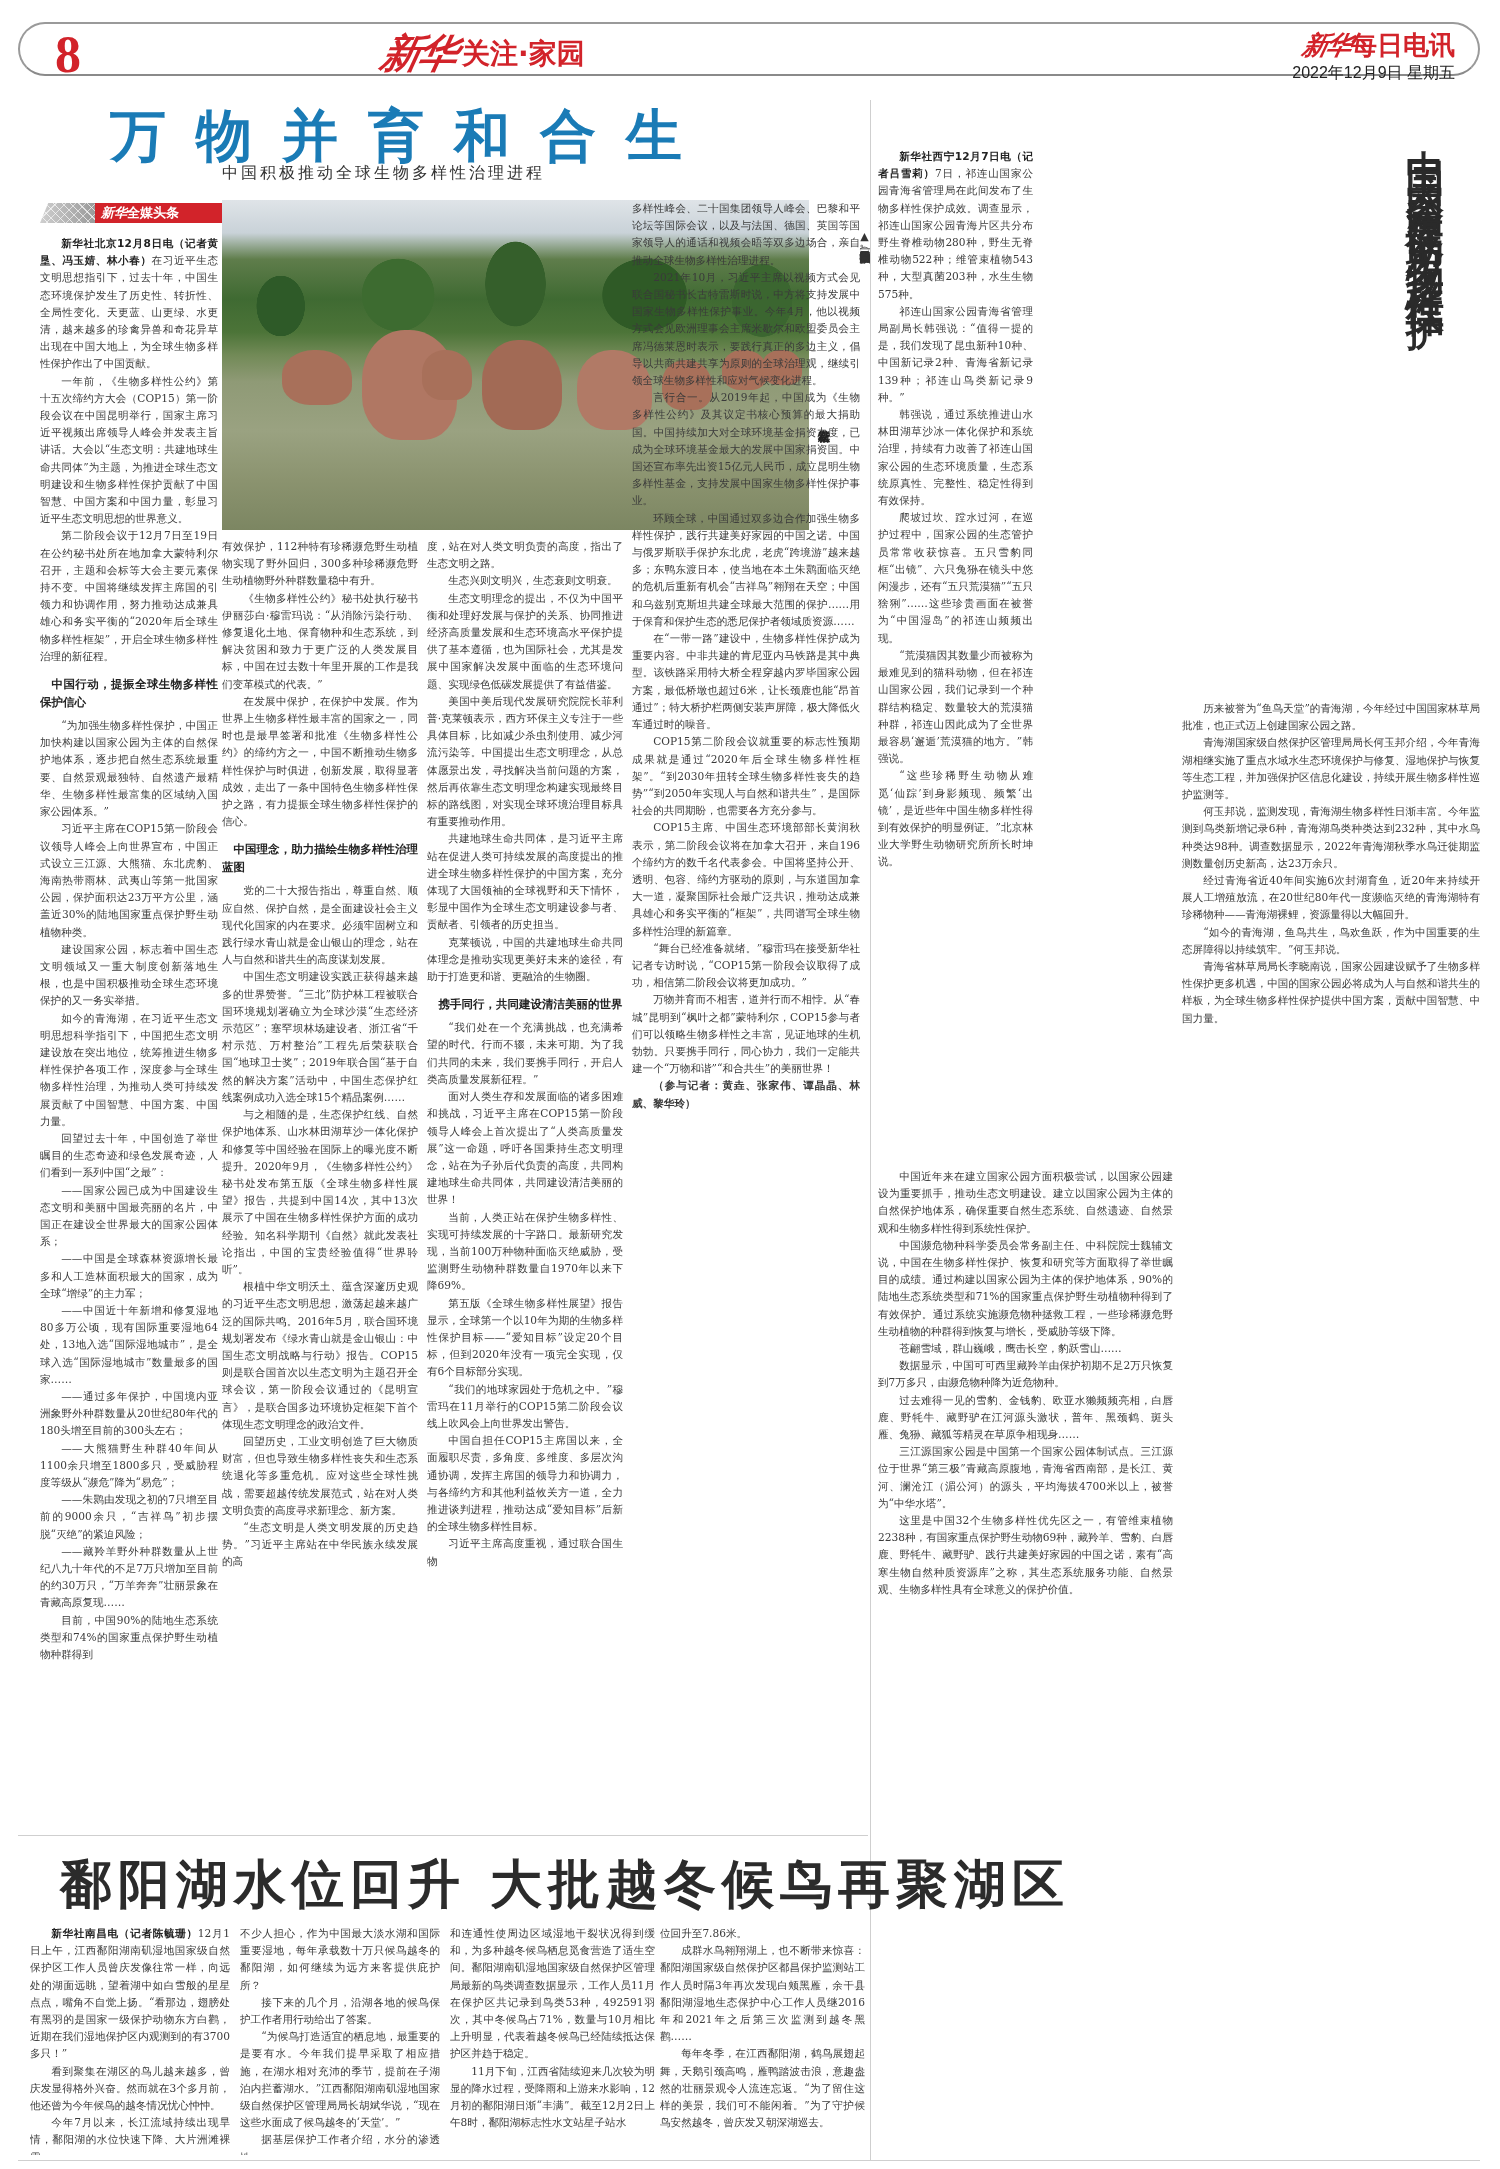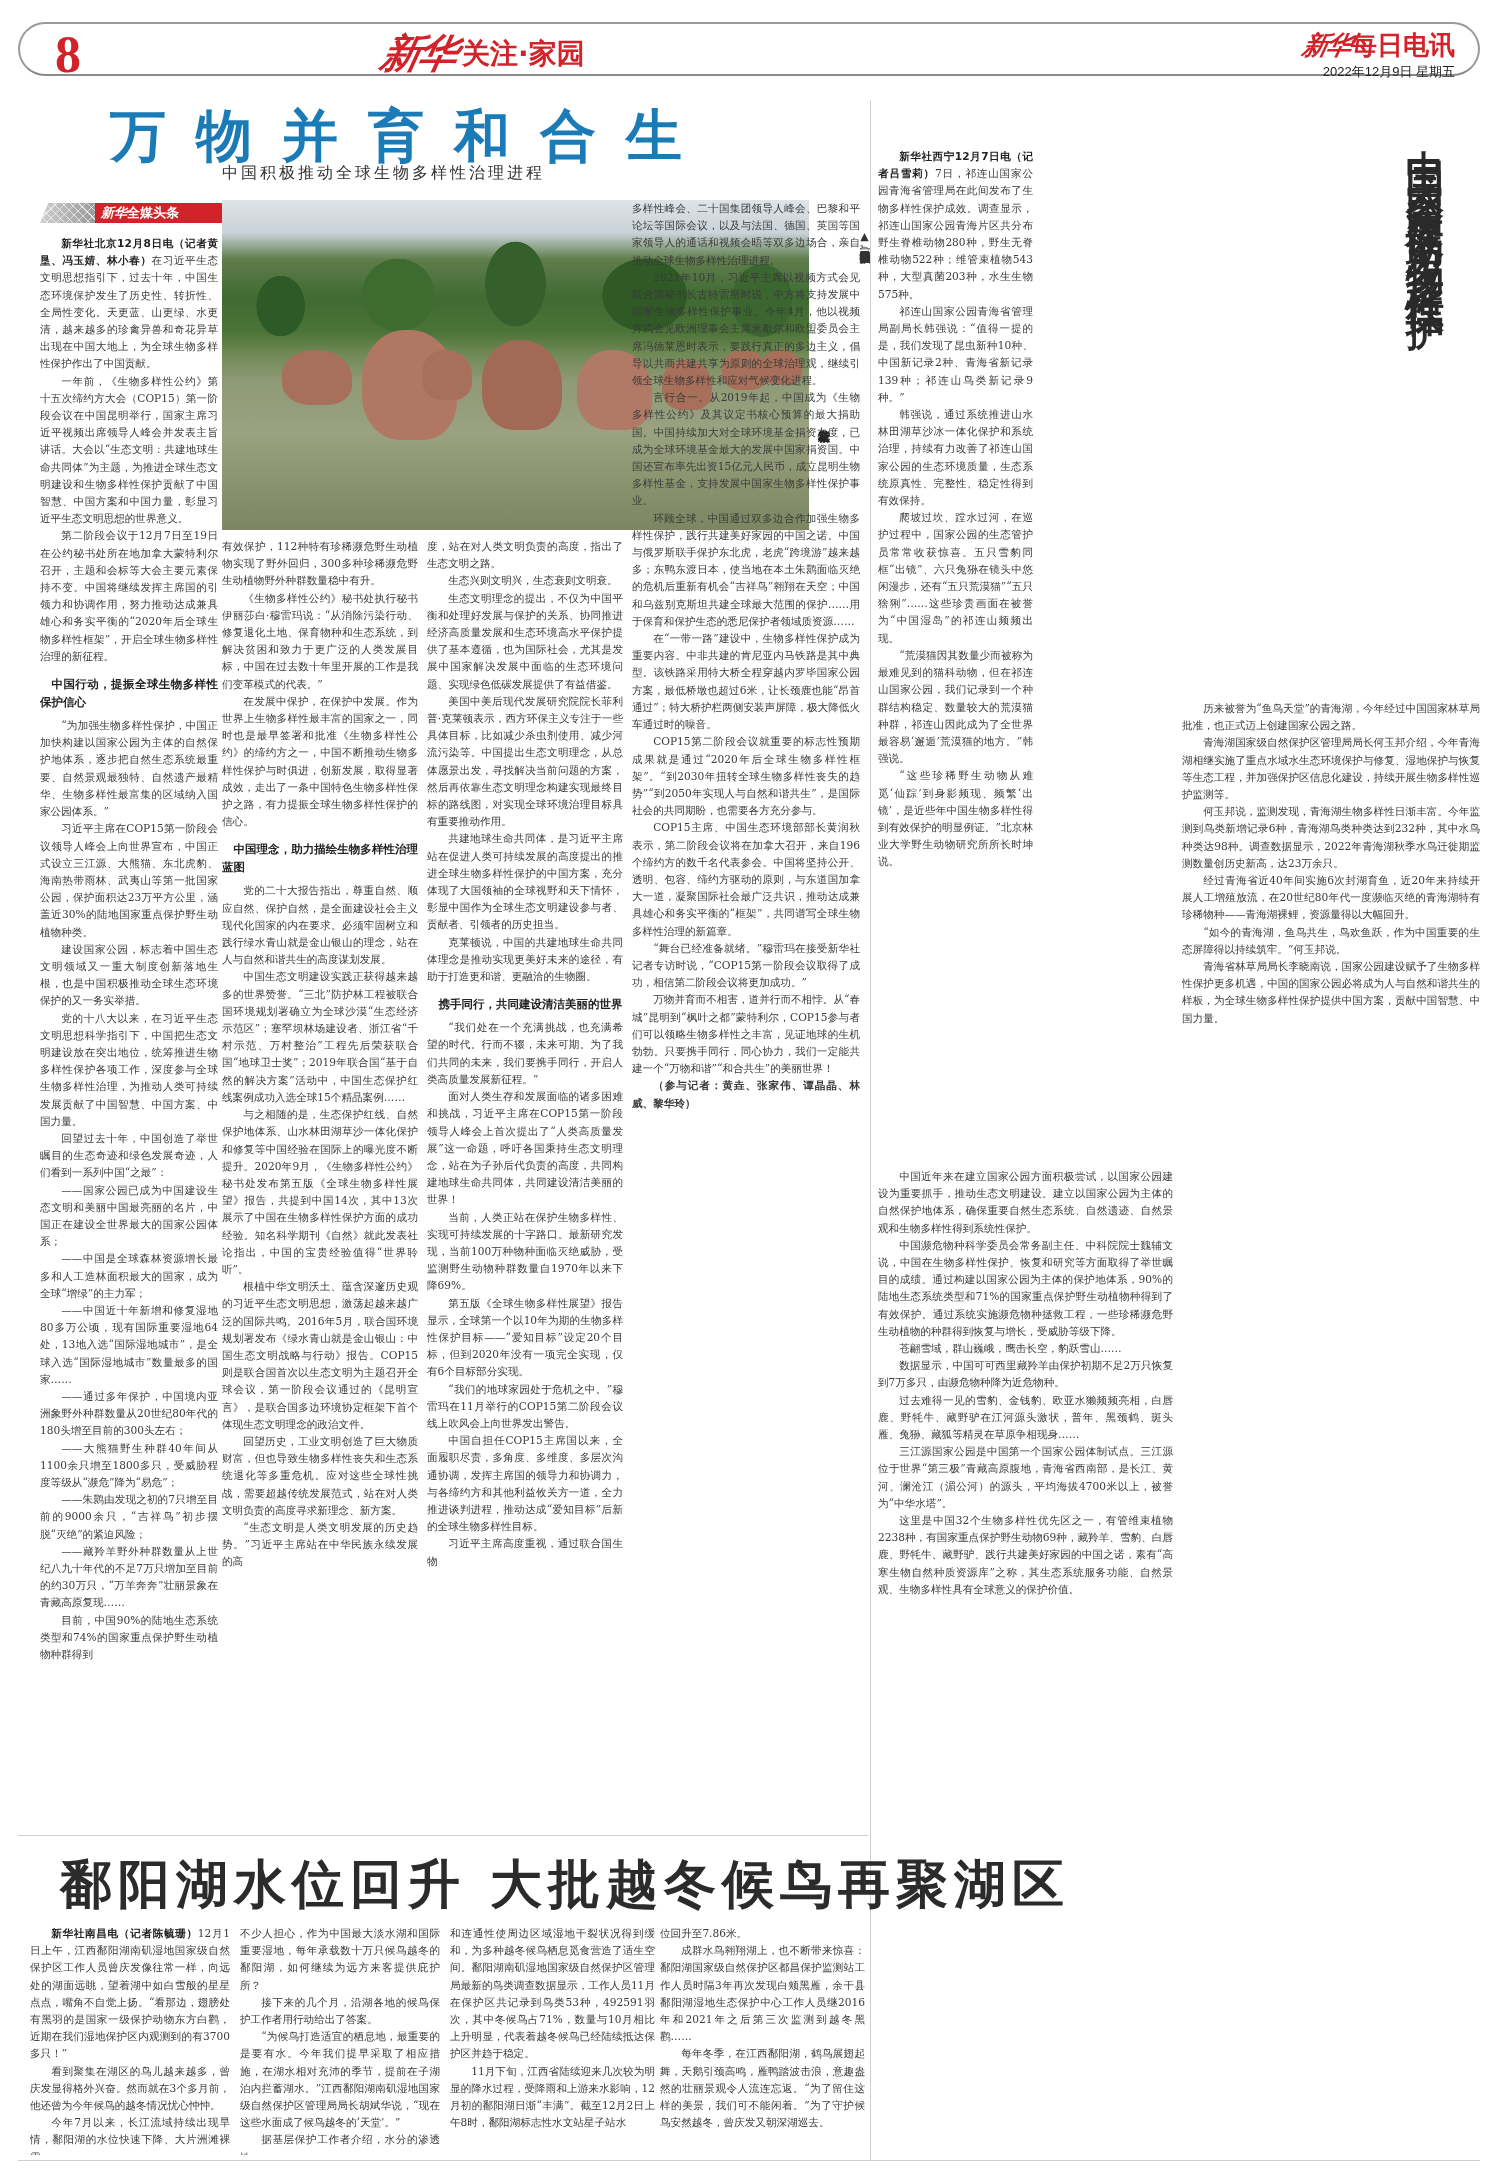--- a/index.html
+++ b/index.html
@@ -12,21 +12,21 @@
     border-bottom-color: #8a8a8a;
   }
   .page-number { position: absolute; left: 55px; top: 28px; font-family: "Liberation Serif", serif; font-size: 52px; font-weight: bold; color: #d2232a; line-height: 54px; }
   .masthead { position: absolute; left: 382px; top: 28px; display: flex; align-items: flex-end; }
   .brand-script { font-family: "DejaVu Serif", serif; font-style: italic; font-weight: bold; font-size: 40px; color: #d2232a; letter-spacing: -4px; line-height: 50px; transform: skewX(-12deg); }
   .section-title { font-family: "DejaVu Sans", sans-serif; font-weight: bold; font-size: 28px; color: #d2232a; margin-left: 8px; line-height: 48px; }
   .brand-right { position: absolute; right: 45px; top: 28px; text-align: right; }
   .brand-right .logo { display: flex; justify-content: flex-end; align-items: baseline; }
   .brand-right .logo .script { font-family: "DejaVu Serif", serif; font-style: italic; font-weight: bold; color: #d2232a; font-size: 26px; transform: skewX(-12deg); letter-spacing: -3px; }
   .brand-right .logo .name { font-family: "DejaVu Serif", serif; font-weight: bold; color: #d2232a; font-size: 26px; margin-left: 2px; }
-  .brand-right .date { font-family: "Liberation Sans", sans-serif; font-size: 13px; color: #222; margin-top: 0px; }
+  .brand-right .date { font-family: "Liberation Sans", sans-serif; font-size: 16px; color: #222; margin-top: 0px; }
 
   .main-headline { position: absolute; left: 110px; top: 100px; width: 620px; font-family: "DejaVu Serif", serif; font-weight: bold; font-size: 56px; color: #1a7bb6; letter-spacing: 30px; white-space: nowrap; line-height: 70px; }
   .main-subhead { position: absolute; left: 222px; top: 163px; font-family: Liberation Sans, sans-serif; font-size: 16px; color: #333; letter-spacing: 3px; }
 
   .tag-banner { position: absolute; left: 40px; top: 206px; width: 185px; height: 17px; display: flex; align-items: flex-end; }
   .tag-banner .net { width: 55px; height: 20px; background: linear-gradient(90deg,#cfcfcf,#9a9a9a); clip-path: polygon(15% 0,100% 0,100% 100%,0 100%); position: relative; }
   .tag-banner .net::after { content:""; position:absolute; inset:0; background: repeating-linear-gradient(45deg, transparent 0 5px, rgba(255,255,255,.7) 5px 6px), repeating-linear-gradient(-45deg, transparent 0 6px, rgba(255,255,255,.6) 6px 7px); }
   .tag-banner .label { flex: 1; background: #d2232a; color: #fff; font-family: "DejaVu Sans", sans-serif; font-weight: bold; font-size: 13px; line-height: 20px; padding-left: 6px; white-space: nowrap; }
   .tag-banner .label .s { font-family: "DejaVu Serif", serif; font-style: italic; }
 
@@ -97,21 +97,21 @@
 <div style="position:absolute;left:815px;top:420px;writing-mode:vertical-rl;font-family:'DejaVu Sans',sans-serif;font-weight:bold;font-size:12px;color:#222;">新华社发</div>
 
 <div class="col" id="mc0" style="left:40px;top:235px;width:178px;height:1580px;">
     <p><span class="lead">新华社北京12月8日电（记者黄垦、冯玉婧、林小春）</span><span>在习近平生态文明思想指引下，过去十年，中国生态环境保护发生了历史性、转折性、全局性变化。天更蓝、山更绿、水更清，越来越多的珍禽异兽和奇花异草出现在中国大地上，为全球生物多样性保护作出了中国贡献。</span></p>
     <p><span>一年前，《生物多样性公约》第十五次缔约方大会（COP15）第一阶段会议在中国昆明举行，国家主席习近平视频出席领导人峰会并发表主旨讲话。大会以“生态文明：共建地球生命共同体”为主题，为推进全球生态文明建设和生物多样性保护贡献了中国智慧、中国方案和中国力量，彰显习近平生态文明思想的世界意义。</span></p>
     <p><span>第二阶段会议于12月7日至19日在公约秘书处所在地加拿大蒙特利尔召开，主题和会标等大会主要元素保持不变。中国将继续发挥主席国的引领力和协调作用，努力推动达成兼具雄心和务实平衡的“2020年后全球生物多样性框架”，开启全球生物多样性治理的新征程。</span></p>
     <h3>中国行动，提振全球生物多样性保护信心</h3>
     <p><span>“为加强生物多样性保护，中国正加快构建以国家公园为主体的自然保护地体系，逐步把自然生态系统最重要、自然景观最独特、自然遗产最精华、生物多样性最富集的区域纳入国家公园体系。”</span></p>
     <p><span>习近平主席在COP15第一阶段会议领导人峰会上向世界宣布，中国正式设立三江源、大熊猫、东北虎豹、海南热带雨林、武夷山等第一批国家公园，保护面积达23万平方公里，涵盖近30%的陆地国家重点保护野生动植物种类。</span></p>
     <p><span>建设国家公园，标志着中国生态文明领域又一重大制度创新落地生根，也是中国积极推动全球生态环境保护的又一务实举措。</span></p>
-    <p><span>党的十八大以来，在习近平生态文明思想科学指引下，中国把生态文明建设放在突出地位，统筹推进生物多样性保护各项工作，深度参与全球生物多样性治理，为推动人类可持续发展贡献了中国智慧、中国方案、中国力量。</span></p>
+    <p><span>如今的青海湖，在习近平生态文明思想科学指引下，中国把生态文明建设放在突出地位，统筹推进生物多样性保护各项工作，深度参与全球生物多样性治理，为推动人类可持续发展贡献了中国智慧、中国方案、中国力量。</span></p>
     <p><span>回望过去十年，中国创造了举世瞩目的生态奇迹和绿色发展奇迹，人们看到一系列中国“之最”：</span></p>
     <p><span>——国家公园已成为中国建设生态文明和美丽中国最亮丽的名片，中国正在建设全世界最大的国家公园体系；</span></p>
     <p><span>——中国是全球森林资源增长最多和人工造林面积最大的国家，成为全球“增绿”的主力军；</span></p>
     <p><span>——中国近十年新增和修复湿地80多万公顷，现有国际重要湿地64处，13地入选“国际湿地城市”，是全球入选“国际湿地城市”数量最多的国家……</span></p>
     <p><span>——通过多年保护，中国境内亚洲象野外种群数量从20世纪80年代的180头增至目前的300头左右；</span></p>
     <p><span>——大熊猫野生种群40年间从1100余只增至1800多只，受威胁程度等级从“濒危”降为“易危”；</span></p>
     <p><span>——朱鹮由发现之初的7只增至目前的9000余只，“吉祥鸟”初步摆脱“灭绝”的紧迫风险；</span></p>
     <p><span>——藏羚羊野外种群数量从上世纪八九十年代的不足7万只增加至目前的约30万只，“万羊奔奔”壮丽景象在青藏高原复现……</span></p>
     <p><span>目前，中国90%的陆地生态系统类型和74%的国家重点保护野生动植物种群得到</span></p>
   </div>

